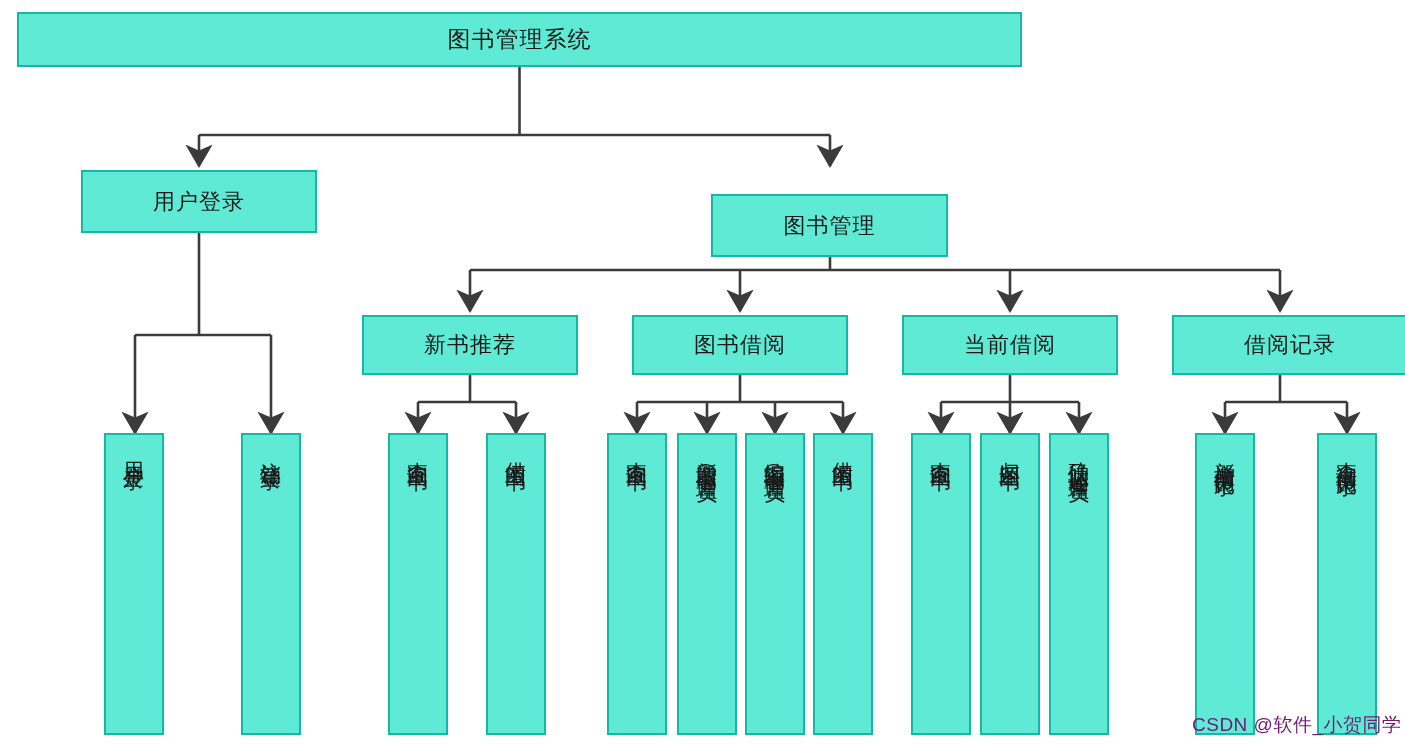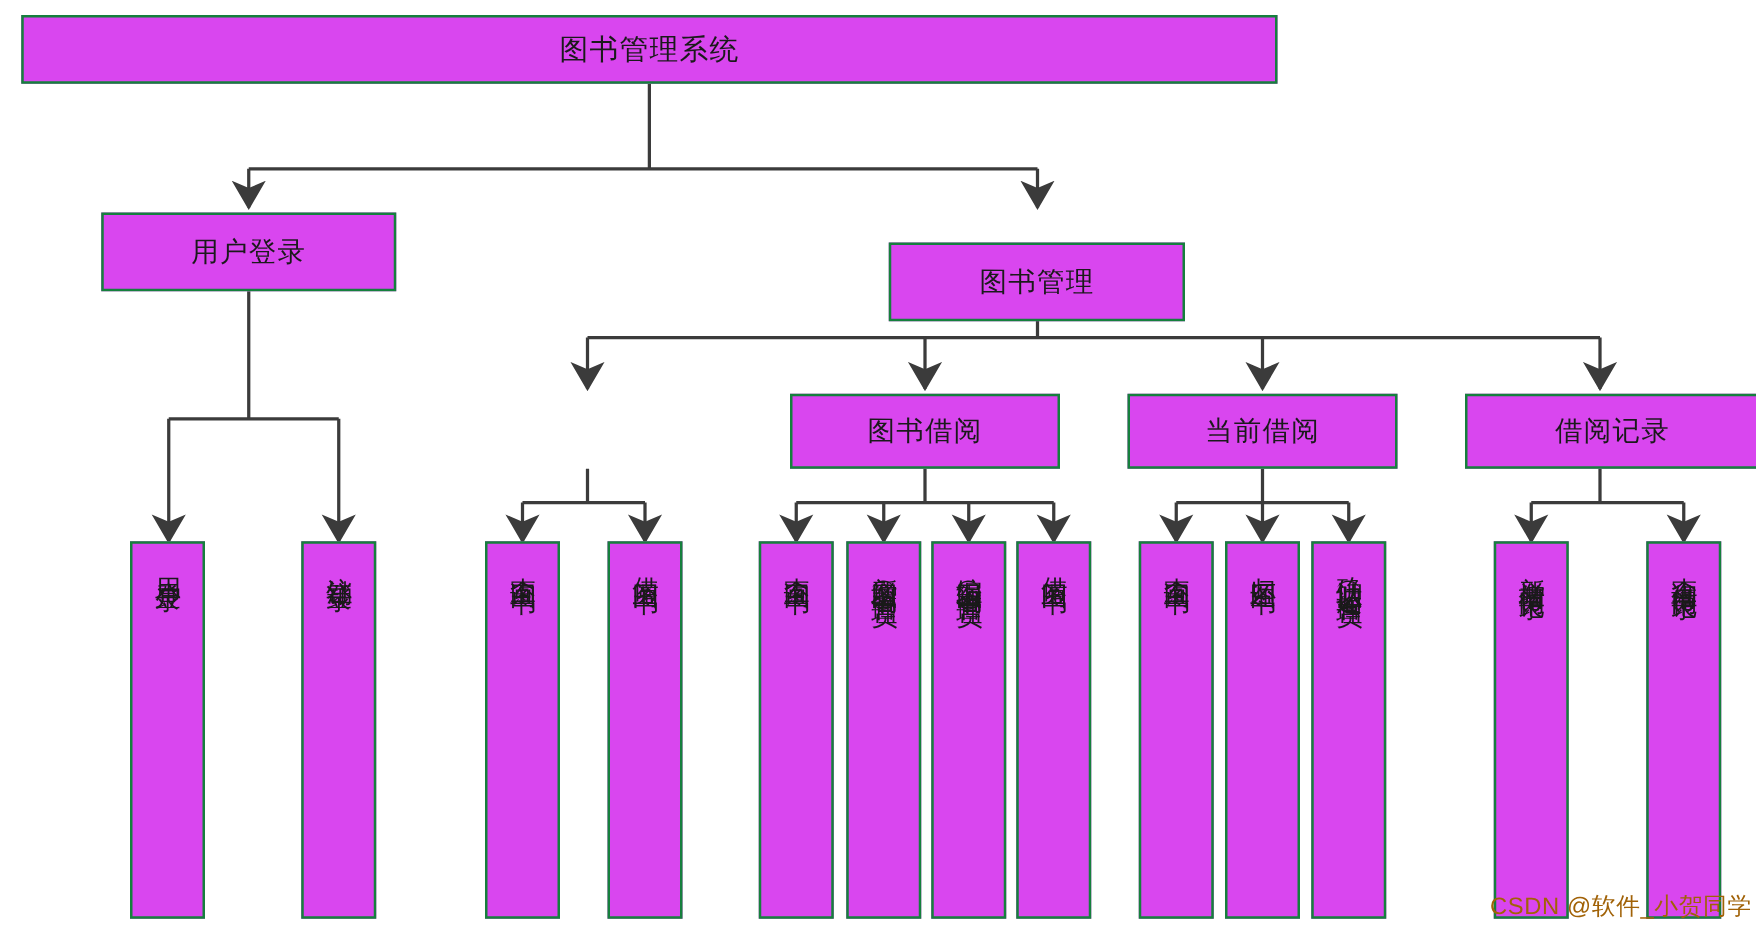--- a/index.html
+++ b/index.html
@@ -22,22 +22,22 @@
     position: absolute;
     left: 0;
     top: 0;
     width: 1405px;
     height: 747px;
     pointer-events: none;
   }
   .node {
     position: absolute;
     box-sizing: border-box;
-    background: #d946ef;
-    border: 2px solid #15803d;
+    background: #5eead4;
+    border: 2px solid #14b8a6;
     display: flex;
     align-items: center;
     justify-content: center;
     color: #1a1a1a;
     line-height: 1.25;
     z-index: 2;
   }
   .node.horiz {
     font-size: 22px;
     letter-spacing: 1px;
@@ -58,21 +58,21 @@
     letter-spacing: 3px;
     line-height: 1;
     white-space: nowrap;
     display: block;
   }
   .watermark {
     position: absolute;
     left: 1192px;
     top: 712px;
     font-size: 19px;
-    color: #a16207;
+    color: #701a75;
     letter-spacing: 0.5px;
     white-space: nowrap;
     z-index: 5;
     font-family: "Liberation Sans", "DejaVu Sans", sans-serif;
   }
 </style>
 </head>
 <body>
 
 <div id="canvas">
@@ -127,20 +127,21 @@
       <path d="M1225,402 L1225,433" marker-end="url(#arrow)"></path>
       <path d="M1347,402 L1347,433" marker-end="url(#arrow)"></path>
     </g>
   </svg>
 
   <div class="node horiz root" style="left:17px; top:12px; width:1005px; height:55px;">图书管理系统</div>
 
   <div class="node horiz" style="left:81px; top:170px; width:236px; height:63px;">用户登录</div>
   <div class="node horiz" style="left:711px; top:170px; width:237px; height:63px;margin-top:24px;">图书管理</div>
 
+  <div class="node horiz" style="left:362px; top:315px; width:216px; height:60px;">新书推荐</div>
   <div class="node horiz" style="left:632px; top:315px; width:216px; height:60px;">图书借阅</div>
   <div class="node horiz" style="left:902px; top:315px; width:216px; height:60px;">当前借阅</div>
   <div class="node horiz" style="left:1172px; top:315px; width:236px; height:60px;">借阅记录</div>
 
   <div class="node leaf" style="left:104px; top:433px; width:60px; height:302px;">
     <span class="vlabel">用户登录</span>
   </div>
   <div class="node leaf" style="left:241px; top:433px; width:60px; height:302px;">
     <span class="vlabel">注销登录</span>
   </div>

